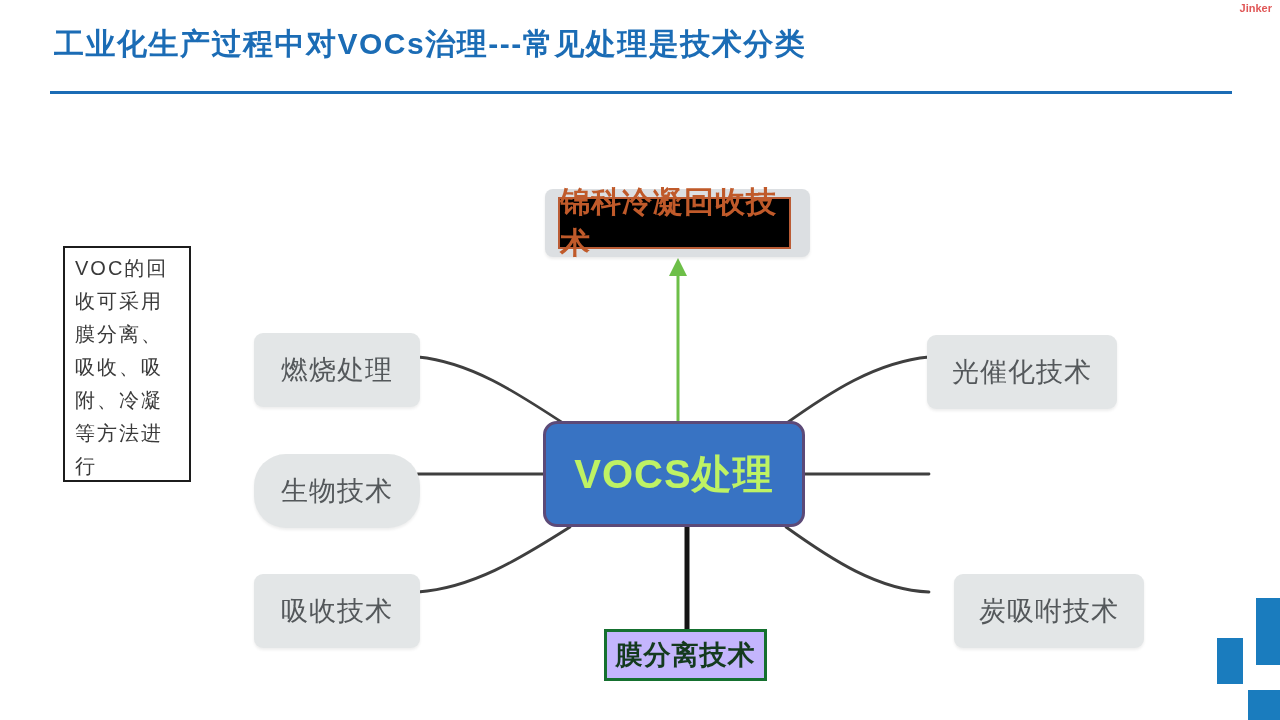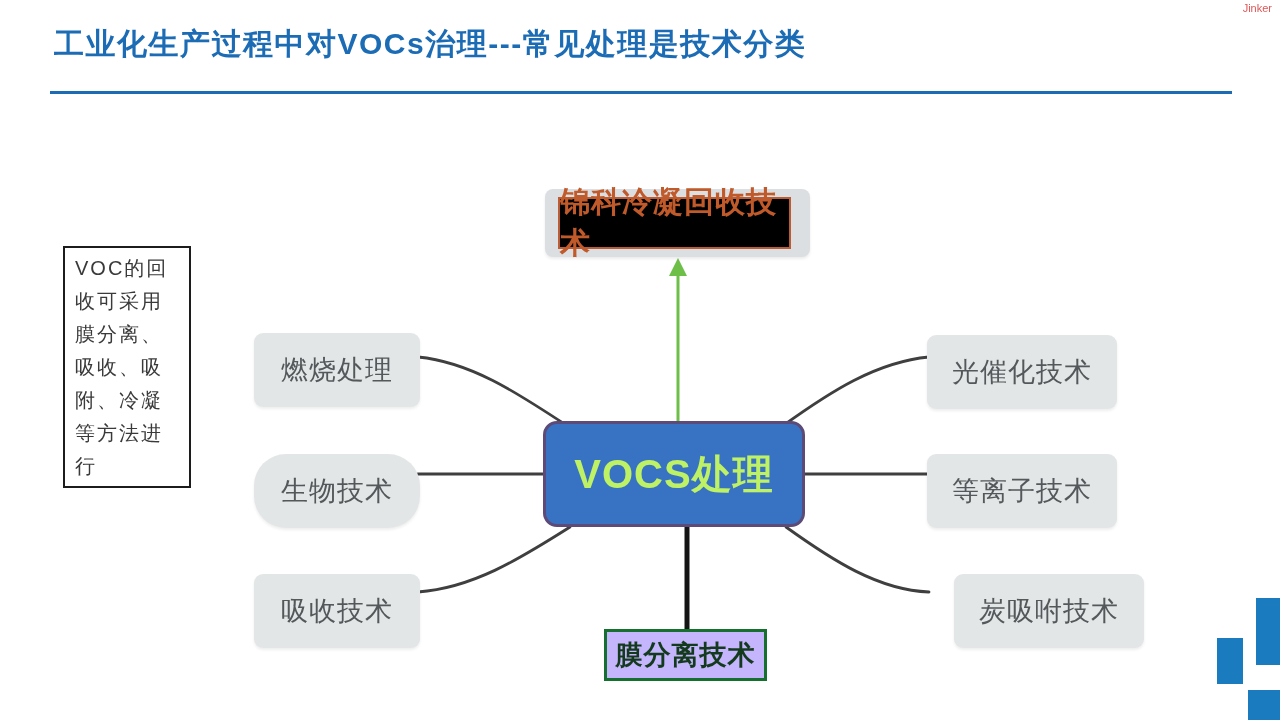--- a/index.html
+++ b/index.html
@@ -8,27 +8,27 @@
     overflow:hidden;font-family:"Liberation Sans","DejaVu Sans",sans-serif;
   }
   .title{
     position:absolute;left:54px;top:24px;font-size:30px;font-weight:bold;
     color:#1b6cb5;letter-spacing:1.5px;white-space:nowrap;
   }
   .title-rule{
     position:absolute;left:50px;top:91px;width:1182px;height:3px;background:#1b6cb5;
   }
   .watermark{
-    position:absolute;right:8px;top:2px;font-size:11px;font-weight:normal;color:#e05757;
+    position:absolute;right:8px;top:2px;font-size:11px;font-weight:bold;color:#e05757;
   }
   .note-box{
     position:absolute;left:63px;top:246px;width:110px;height:222px;
     border:2px solid #1c1c1c;background:#ffffff;color:#3a3a3a;
     font-size:20px;line-height:33px;letter-spacing:2px;
-    padding:4px 4px 12px 10px;white-space:pre-line;
+    padding:4px 4px 6px 10px;white-space:pre-line;
   }
   .connector-layer{position:absolute;left:0;top:0;width:1280px;height:720px;}
   .branch{
     position:absolute;width:166px;height:74px;background:#e3e6e7;border-radius:9px;
     color:#54585b;font-size:27px;display:flex;align-items:center;justify-content:center;
     box-shadow:0 2px 3px rgba(0,0,0,0.07);letter-spacing:1px;margin-top:17px;
   }
   .branch.right{width:190px;}
   .center-node{
     position:absolute;left:543px;top:421px;width:256px;height:100px;
@@ -87,21 +87,20 @@
   </svg>
 
   <div class="top-node-outer"></div>
   <div class="top-node-inner">锦科冷凝回收技术</div>
 
   <div class="branch" style="left:254px;top:316px;">燃烧处理</div>
   <div class="branch" style="left:254px;top:437px;border-radius:32px;">生物技术</div>
   <div class="branch" style="left:254px;top:557px;">吸收技术</div>
 
   <div class="branch right" style="left:927px;top:318px;">光催化技术</div>
-  <div class="branch right" style="left:927px;top:437px;">等离子技术</div>
   <div class="branch right" style="left:954px;top:557px;">炭吸咐技术</div>
 
   <div class="center-node">VOCS处理</div>
 
   <div class="bottom-node">膜分离技术</div>
 
   <div class="logo-sq tall"></div>
   <div class="logo-sq mid"></div>
   <div class="logo-sq small"></div>
 

